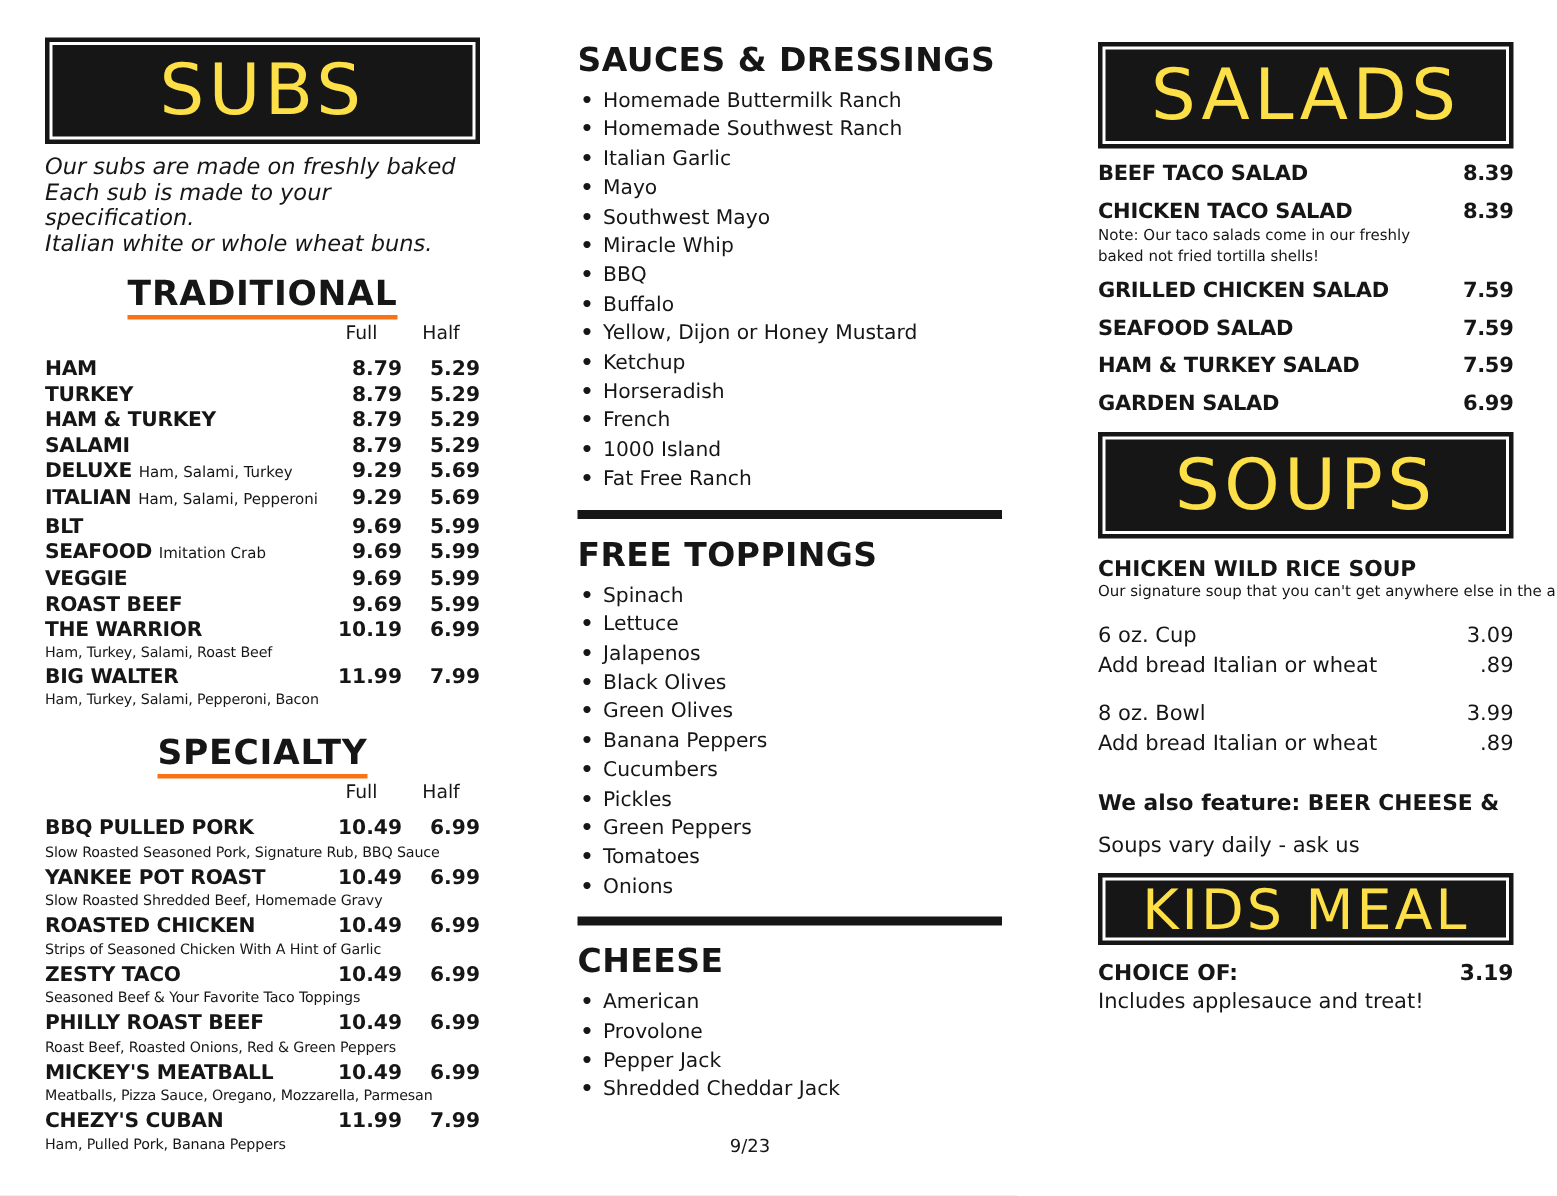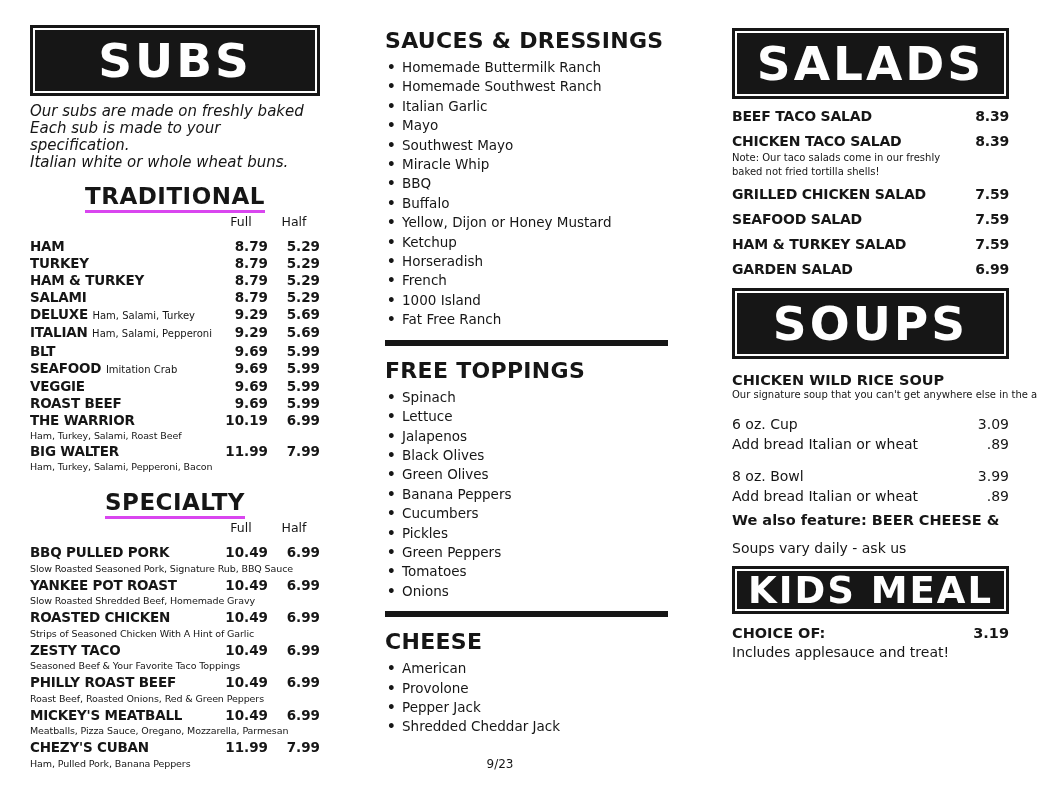--- a/index.html
+++ b/index.html
@@ -10,31 +10,31 @@
     color:#161616; overflow:hidden; margin:0 auto;
   }
   .col { position:absolute; top:25px; }
   .col-left  { left:30px;  width:290px; }
   .col-mid   { left:385px; top:28px; width:283px; }
   .col-right { left:732px; top:28px; width:277px; }
 
   
   .banner { background:#fff; border:3px solid #161616; padding:2px; }
   .banner-inner {
-    background:#161616; color:#ffffff; display:flex; align-items:center; justify-content:center;
-    font-weight:bold; height:61px; font-size:47px; letter-spacing:3px;
+    background:#161616; color:#fde047; display:flex; align-items:center; justify-content:center;
+    font-weight:normal; height:61px; font-size:47px; letter-spacing:3px;
   }
   .banner.small .banner-inner { height:38px; font-size:37px; letter-spacing:2px; }
 
   
   .intro { margin-top:7px; font-size:15px; line-height:17px;font-style:italic; }
   .section-head-wrap { text-align:center; margin-top:12px; }
   .section-head {
     display:inline-block; font-size:23px; font-weight:bold; letter-spacing:0.5px;
-    border-bottom:3px solid #d946ef; padding-bottom:1px;
+    border-bottom:3px solid #f97316; padding-bottom:1px;
   }
   .fullhalf { display:grid; grid-template-columns:1fr 54px 52px; font-size:12.5px; margin-top:1px; }
   .fullhalf span { text-align:center; }
   .sub-rows { margin-top:9px; }
   .sub-row { display:grid; grid-template-columns:1fr 54px 52px; align-items:baseline; line-height:17.1px; }
   .sub-row .nm { font-weight:bold; font-size:13.5px; letter-spacing:-0.2px; white-space:nowrap; }
   .sub-row .nm .detail { font-weight:normal; font-size:10px; letter-spacing:0; }
   .sub-row .pr { font-weight:bold; font-size:13.5px; text-align:right; }
   .sub-desc { font-size:9.5px; line-height:13.5px; letter-spacing:-0.1px; white-space:nowrap; }
   .spec .sub-row { line-height:17.5px; }
@@ -53,21 +53,21 @@
   .salad-rows { margin-top:9px; }
   .salad-rows .price-row { margin-bottom:9px; }
   .salad-rows .nm, .salad-rows .pr { font-weight:bold; font-size:14px; letter-spacing:-0.2px; }
   .note { font-size:10px; line-height:14px; margin:2px 0 7px 0; }
   .soups-banner { margin-top:11px; }
   .soup-feature { margin-top:13px; }
   .soup-feature .nm { font-weight:bold; font-size:14.5px; }
   .soup-feature .note { margin:0; white-space:nowrap; }
   .soup-opt { margin-top:12px; font-size:14px; line-height:20px; }
   .soup-opt .pr { text-align:right; }
-  .also { margin-top:4px; font-weight:bold; font-size:14.5px; line-height:20px; }
+  .also { margin-top:20px; font-weight:bold; font-size:14.5px; line-height:20px; }
   .daily { margin-top:10px; font-size:14px; }
   .kids-banner { margin-top:10px; }
   .kids-choice { margin-top:11px; }
   .kids-choice .nm, .kids-choice .pr { font-weight:bold; font-size:14.5px; }
   .kids-opts { margin-top:8px; font-weight:bold; font-size:14px; }
   .kids-opts .line { display:flex; gap:34px; margin-bottom:9px; }
   .kids-opts .opt { position:relative; padding-left:16px; }
   .kids-opts .opt::before { content:"•"; position:absolute; left:0; }
   .kids-includes { margin-top:3px; font-size:14px; }
 </style>

